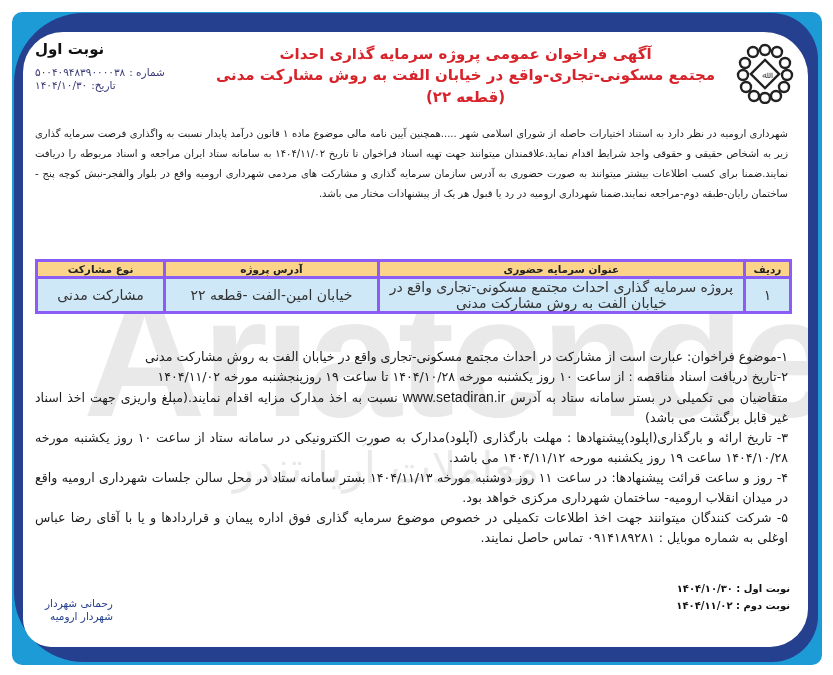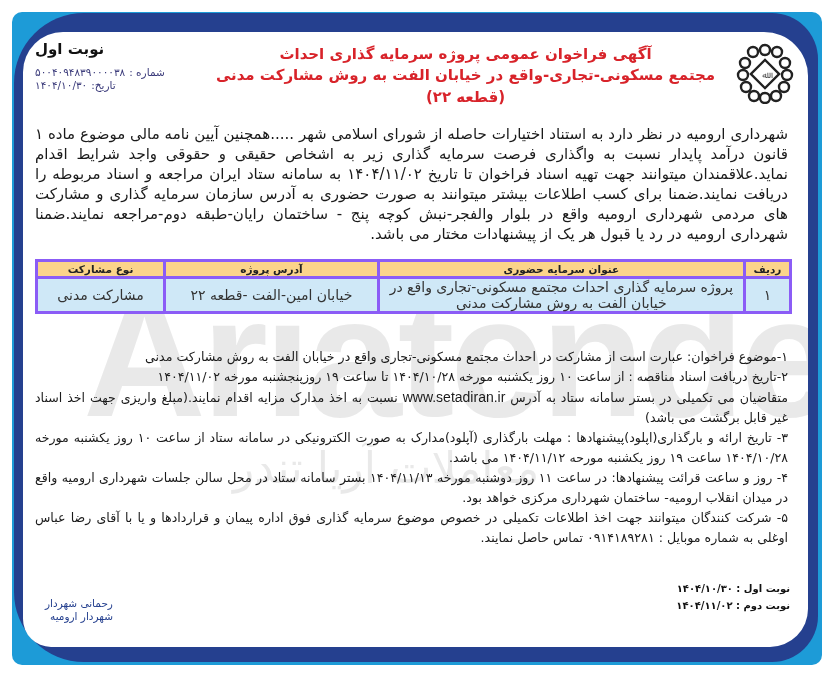--- a/index.html
+++ b/index.html
@@ -53,21 +53,21 @@
     .meta {
       position: absolute; left: 12px; top: 8px; direction: rtl; text-align: right; width: 170px;
       color: #2a2a6a;
     }
     .nobat-head { font-size: 15px; font-weight: bold; color: #111; text-align: left; direction: rtl; }
     .meta-line { font-size: 10.5px; line-height: 13px; color: #3a3a7a; text-align: left; }
     .meta-row { display: flex; justify-content: flex-end; gap: 4px; direction: rtl; }
 
     .intro {
       position: absolute; left: 12px; right: 20px; top: 92px;
-      direction: rtl; text-align: justify; font-size: 15px; line-height: 20px; color: #1a1a1a;
+      direction: rtl; text-align: justify; font-size: 10px; line-height: 20px; color: #1a1a1a;
     }
 
     table.invest {
       position: absolute; left: 12px; right: 16px; top: 227px; width: 757px;
       border-collapse: collapse; direction: rtl; font-size: 10.5px;
     }
     table.invest th, table.invest td { border: 3px solid #8b5cf6; text-align: center; height: 17px; }
     table.invest th { background: #fbd48a; font-weight: bold; color: #222; }
     table.invest td { background: #cfe8f7; color: #333; font-size: 14px; }
     .c-radif { width: 36px; }

